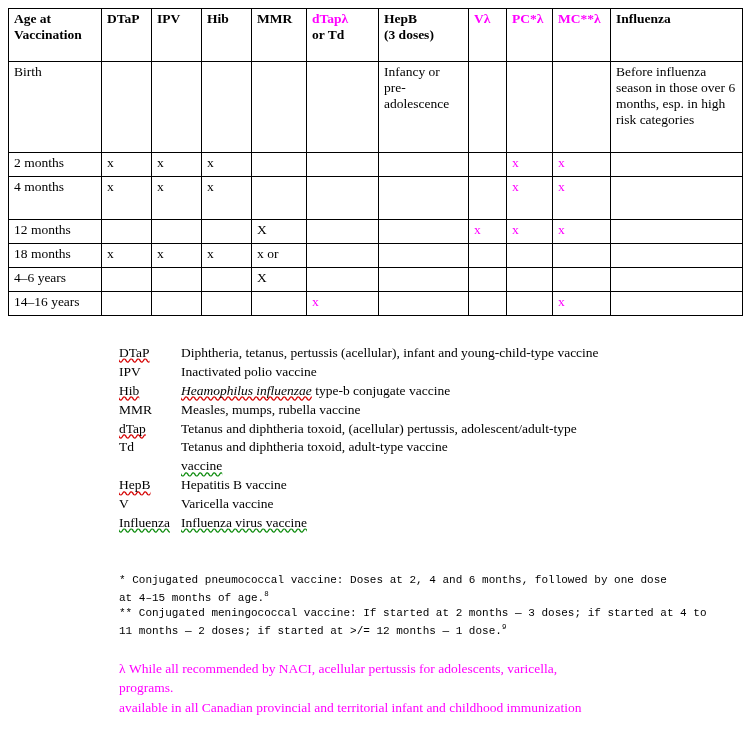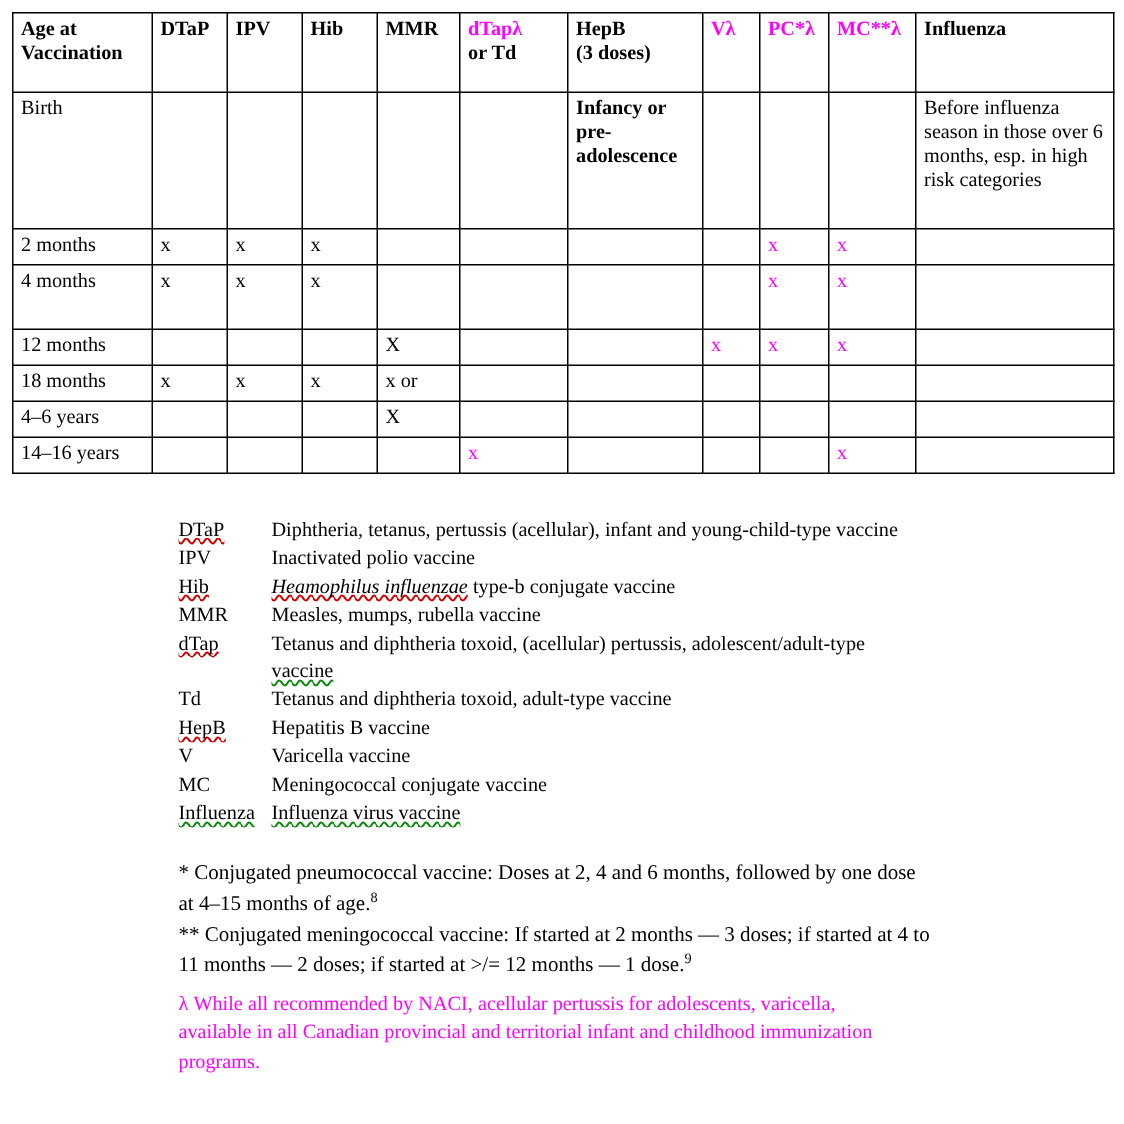--- a/index.html
+++ b/index.html
@@ -73,21 +73,21 @@
   }
   .row-birth td { height: 86px; }
   .row-2m td   { height: 19px; }
   .row-4m td   { height: 38px; }
   .row-6m td   { height: 19px; }
   .row-12m td  { height: 19px; }
   .row-18m td  { height: 19px; margin-top: 12px; }
   .row-46y td  { height: 19px; }
   .row-1416y td{ height: 19px; }
 
-  .cell-multiline { white-space: pre-line; font-weight: bold; }
+  .cell-multiline { white-space: pre-line; }
 
   
   .legend {
     position: absolute;
     left: 119px;
     top: 344px;
     width: 620px;
     font-size: 13.5px;
     line-height: 1.40;
   }
@@ -114,22 +114,23 @@
     text-decoration-skip-ink: none;
   }
   .ital { font-style: italic; }
 
   
   .footnotes {
     position: absolute;
     left: 119px;
     top: 573px;
     width: 625px;
-    font-size: 14px;
+    font-size: 11px;
     line-height: 1.43;
+    font-family: Liberation Mono, monospace;
   }
   .footnotes p { margin: 0; }
   .footnotes sup { font-size: 0.68em; vertical-align: super; }
 
   
   .lambda-note {
     position: absolute;
     left: 119px;
     top: 659px;
     width: 613px;
@@ -307,59 +308,55 @@
 
     <div class="legend-row">
       <span class="legend-abbr">MMR</span>
       <span class="legend-def">Measles, mumps, rubella vaccine</span>
     </div>
 
     <div class="legend-row">
       <span class="legend-abbr sq-red">dTap</span>
       <span class="legend-def">Tetanus and diphtheria toxoid, (acellular) pertussis, adolescent/adult-type</span>
     </div>
+    <div class="legend-row">
+      <span class="legend-abbr">Td</span>
+      <span class="legend-def">Tetanus and diphtheria toxoid, adult-type vaccine</span>
+    </div>
+
     <div class="legend-row continuation">
       <span class="legend-abbr"></span>
       <span class="legend-def sq-green">vaccine</span>
     </div>
 
     <div class="legend-row">
-      <span class="legend-abbr">Td</span>
-      <span class="legend-def">Tetanus and diphtheria toxoid, adult-type vaccine</span>
-    </div>
-
-    <div class="legend-row">
       <span class="legend-abbr sq-red">HepB</span>
       <span class="legend-def">Hepatitis B vaccine</span>
     </div>
 
     <div class="legend-row">
       <span class="legend-abbr">V</span>
       <span class="legend-def">Varicella vaccine</span>
     </div>
 
 
-    <div class="legend-row">
-      <span class="legend-abbr">MC</span>
-      <span class="legend-def">Meningococcal conjugate vaccine</span>
-    </div>
 
     <div class="legend-row">
       <span class="legend-abbr sq-green">Influenza</span>
       <span class="legend-def sq-green">Influenza virus vaccine</span>
     </div>
 
   </div>
 
   <div class="footnotes">
     <p>* Conjugated pneumococcal vaccine: Doses at 2, 4 and 6 months, followed by one dose</p>
     <p><span>at 4–15 months of age.</span><sup>8</sup></p>
     <p>** Conjugated meningococcal vaccine: If started at 2 months — 3 doses; if started at 4 to</p>
     <p><span>11 months — 2 doses; if started at &gt;/= 12 months — 1 dose.</span><sup>9</sup></p>
   </div>
 
   <div class="lambda-note">
     <p>λ While all recommended by NACI, acellular pertussis for adolescents, varicella,</p>
+    <p>programs.</p>
     <p>available in all Canadian provincial and territorial infant and childhood immunization</p>
-    <p>programs.</p>
   </div>
 
 </div>
 
 </body></html>

